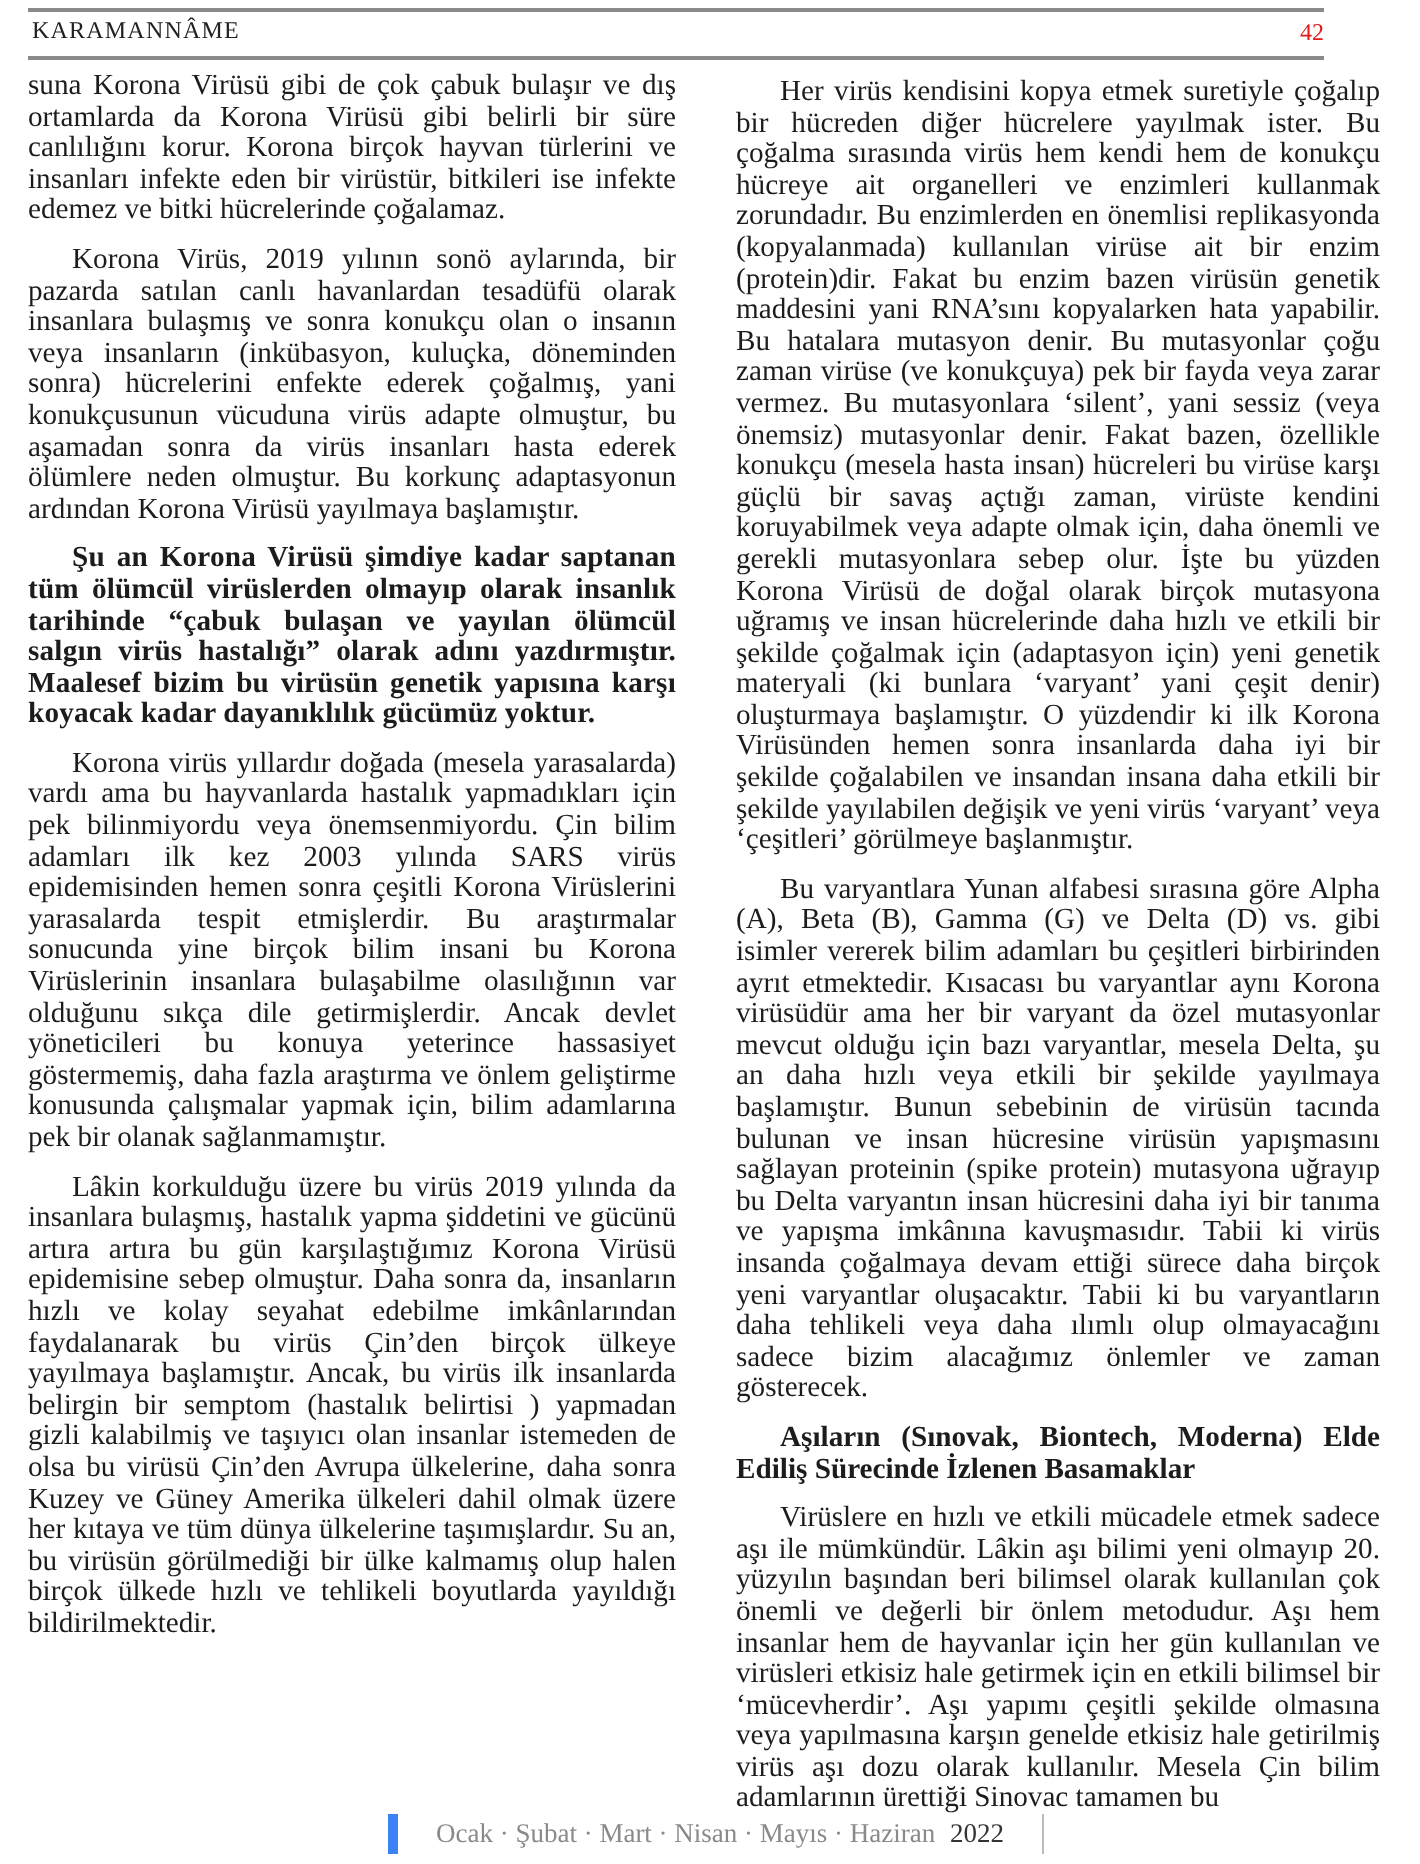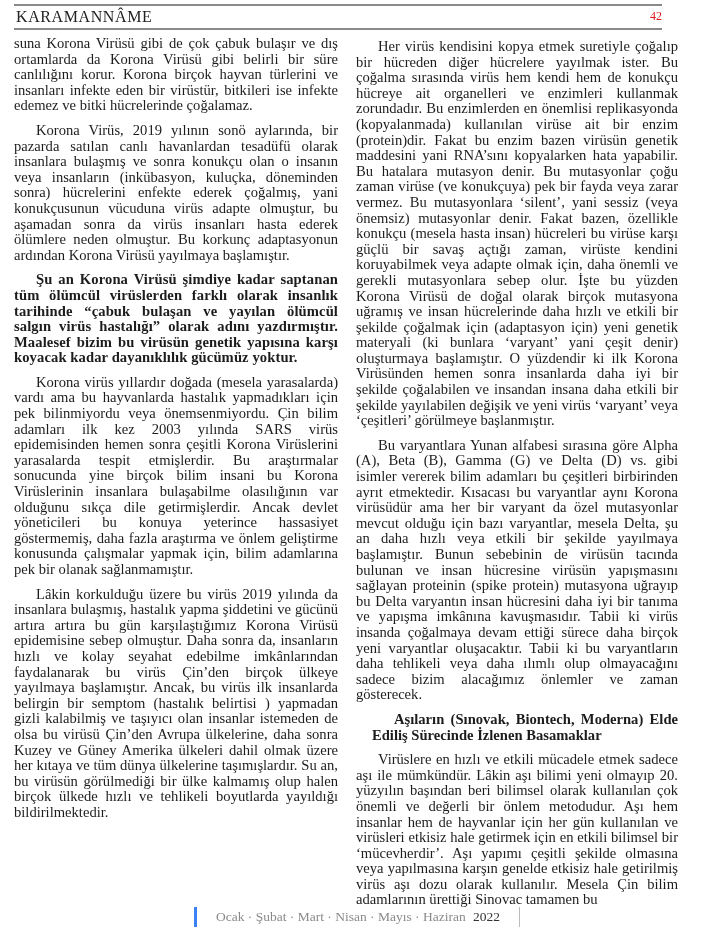--- a/index.html
+++ b/index.html
@@ -3,57 +3,57 @@
   <meta charset="utf-8">
   <style>
     html, body { margin: 0; padding: 0; background: #ffffff; }
     body { width: 710px; height: 932px; position: relative; overflow: hidden; }
     .header {
       position: absolute; left: 14px; top: 4px; width: 648px; height: 22px;
       border-top: 2px solid #8a8a8a; border-bottom: 2px solid #8a8a8a;
     }
     .header .title {
       position: absolute; left: 2px; top: 2px;
-      font-family: "Liberation Serif", serif; font-size: 16px; letter-spacing: 0.6px; color: #222;
+      font-family: "Liberation Serif", serif; font-size: 12px; letter-spacing: 0.6px; color: #222;
     }
     .header .pagenum {
       position: absolute; right: 0px; top: 3px;
       font-family: "Liberation Serif", serif; font-size: 12px; color: #e01b1b;
     }
     .col {
       position: absolute; top: 36px;
       font-family: "Liberation Serif", serif; font-size: 14.6px; line-height: 15.6px; color: #1c1c1c;
       text-align: justify; hyphens: none;
     }
     .col.left { left: 14px; width: 324px; font-family: Liberation Serif, serif; }
-    .col.right { left: 356px; width: 322px; top: 39px; }
+    .col.right { left: 368px; width: 322px; top: 39px; }
     .col p { margin: 0 0 9px 0; text-indent: 22px; }
     .col p.noindent { text-indent: 0; }
     .col p.bold { font-weight: bold; letter-spacing: 0.1px; }
-    .col h3 { margin: 0 0 9px 16px; text-indent: 22px; font-size: 14.6px; font-weight: bold; line-height: 15.6px; }
+    .col h3 { margin: 0 0 9px 0; text-indent: 22px; font-size: 14.6px; font-weight: bold; line-height: 15.6px; }
     .footer {
       position: absolute; left: 194px; top: 907px; height: 20px; width: 322px;
-      border-left: 3px solid #3b82f6; border-right: 1px solid #bbb;
+      border-left: 5px solid #3b82f6; border-right: 1px solid #bbb;
       text-align: center; font-family: "Liberation Serif", serif; font-size: 13.5px; color: #8a8a8a;
       line-height: 20px;
     }
     .footer .year { color: #333; font-weight: normal; margin-left: 4px; }
   </style>
 </head>
 <body>
 
 <div class="header">
   <span class="title">KARAMANNÂME</span>
   <span class="pagenum">42</span>
 </div>
 
 <div class="col left">
   <p class="noindent">suna Korona Virüsü gibi de çok çabuk bulaşır ve dış ortamlarda da Korona Virüsü gibi  belirli  bir süre canlılığını  korur. Korona   birçok hayvan  türlerini ve insanları   infekte eden bir virüstür, bitkileri ise infekte   edemez ve  bitki hücrelerinde  çoğalamaz.</p>
   <p>Korona Virüs, 2019 yılının sonö aylarında, bir pazarda satılan canlı havanlardan tesadüfü olarak insanlara  bulaşmış ve sonra  konukçu olan o insanın veya  insanların (inkübasyon, kuluçka, döneminden sonra) hücrelerini enfekte ederek çoğalmış, yani konukçusunun vücuduna virüs adapte olmuştur, bu aşamadan sonra da virüs insanları hasta ederek ölümlere neden olmuştur. Bu korkunç adaptasyonun ardından Korona Virüsü yayılmaya başlamıştır.</p>
-  <p class="bold">Şu an Korona Virüsü şimdiye kadar saptanan tüm ölümcül virüslerden farklı olarak insanlık tarihinde “çabuk bulaşan ve yayılan ölümcül salgın virüs hastalığı” olarak adını yazdırmıştır. Maalesef bizim  bu virüsün genetik yapısına karşı koyacak kadar dayanıklılık gücümüz yoktur.</p>
+  <p class="bold">Şu an Korona Virüsü şimdiye kadar saptanan tüm ölümcül virüslerden olmayıp olarak insanlık tarihinde “çabuk bulaşan ve yayılan ölümcül salgın virüs hastalığı” olarak adını yazdırmıştır. Maalesef bizim  bu virüsün genetik yapısına karşı koyacak kadar dayanıklılık gücümüz yoktur.</p>
   <p>Korona virüs yıllardır doğada (mesela yarasalarda) vardı ama bu hayvanlarda hastalık yapmadıkları için pek bilinmiyordu veya önemsenmiyordu. Çin bilim adamları ilk kez 2003 yılında SARS virüs epidemisinden hemen sonra çeşitli Korona Virüslerini yarasalarda tespit etmişlerdir. Bu araştırmalar sonucunda yine birçok bilim insani bu Korona Virüslerinin insanlara bulaşabilme olasılığının var olduğunu sıkça dile getirmişlerdir. Ancak devlet yöneticileri bu konuya yeterince hassasiyet göstermemiş, daha fazla araştırma ve önlem geliştirme konusunda çalışmalar yapmak için, bilim adamlarına pek bir olanak sağlanmamıştır.</p>
   <p>Lâkin korkulduğu üzere bu virüs 2019 yılında da insanlara bulaşmış, hastalık yapma şiddetini ve gücünü artıra artıra bu gün karşılaştığımız Korona Virüsü epidemisine sebep olmuştur. Daha sonra da, insanların hızlı ve kolay seyahat edebilme imkânlarından faydalanarak bu virüs Çin’den birçok ülkeye yayılmaya başlamıştır. Ancak, bu virüs ilk insanlarda belirgin bir semptom (hastalık belirtisi ) yapmadan gizli kalabilmiş ve taşıyıcı olan insanlar istemeden de olsa bu virüsü Çin’den Avrupa ülkelerine, daha sonra Kuzey ve Güney Amerika ülkeleri dahil olmak üzere her kıtaya ve tüm dünya ülkelerine taşımışlardır. Su an, bu virüsün görülmediği bir ülke kalmamış olup halen birçok ülkede hızlı ve tehlikeli boyutlarda yayıldığı bildirilmektedir.</p>
 </div>
 
 <div class="col right">
   <p>Her virüs kendisini kopya etmek suretiyle çoğalıp bir hücreden diğer hücrelere yayılmak ister. Bu çoğalma sırasında virüs hem kendi hem de konukçu hücreye ait organelleri ve enzimleri kullanmak zorundadır. Bu enzimlerden en önemlisi replikasyonda (kopyalanmada) kullanılan virüse ait bir enzim (protein)dir. Fakat bu enzim bazen virüsün genetik maddesini yani RNA’sını kopyalarken hata yapabilir. Bu hatalara mutasyon denir. Bu mutasyonlar çoğu zaman virüse (ve konukçuya) pek bir fayda veya zarar vermez. Bu mutasyonlara ‘silent’, yani sessiz (veya önemsiz) mutasyonlar denir. Fakat bazen, özellikle konukçu (mesela hasta insan) hücreleri bu virüse karşı güçlü bir savaş açtığı  zaman, virüste kendini koruyabilmek veya adapte olmak için, daha önemli ve gerekli mutasyonlara sebep olur. İşte bu yüzden Korona Virüsü de doğal olarak birçok mutasyona uğramış  ve insan hücrelerinde daha hızlı ve etkili bir şekilde çoğalmak için (adaptasyon için) yeni genetik materyali (ki bunlara ‘varyant’ yani çeşit denir) oluşturmaya başlamıştır. O yüzdendir ki ilk Korona Virüsünden hemen sonra insanlarda daha iyi bir şekilde çoğalabilen ve insandan insana daha etkili bir şekilde yayılabilen değişik ve yeni virüs ‘varyant’ veya ‘çeşitleri’ görülmeye başlanmıştır.</p>
   <p>Bu varyantlara Yunan alfabesi sırasına göre Alpha (A), Beta (B), Gamma (G) ve Delta (D) vs. gibi isimler vererek bilim adamları bu çeşitleri  birbirinden ayrıt etmektedir. Kısacası bu varyantlar aynı Korona virüsüdür ama her bir varyant da özel mutasyonlar mevcut olduğu için bazı varyantlar, mesela Delta, şu an daha hızlı veya etkili bir şekilde yayılmaya başlamıştır. Bunun sebebinin de virüsün tacında bulunan ve insan hücresine virüsün  yapışmasını sağlayan proteinin (spike protein) mutasyona uğrayıp bu Delta varyantın insan hücresini daha iyi bir tanıma ve yapışma imkânına  kavuşmasıdır. Tabii ki virüs insanda çoğalmaya devam ettiği sürece daha birçok yeni varyantlar oluşacaktır. Tabii ki bu varyantların daha tehlikeli veya daha ılımlı olup olmayacağını sadece bizim alacağımız önlemler ve zaman gösterecek.</p>
   <h3>Aşıların (Sınovak, Biontech, Moderna) Elde Ediliş Sürecinde İzlenen Basamaklar</h3>
   <p>Virüslere  en hızlı ve etkili mücadele etmek sadece aşı ile mümkündür. Lâkin aşı bilimi yeni olmayıp 20. yüzyılın başından beri bilimsel olarak kullanılan çok önemli ve değerli bir önlem metodudur. Aşı hem insanlar hem de hayvanlar için her gün kullanılan ve virüsleri etkisiz hale getirmek için  en etkili bilimsel bir ‘mücevherdir’. Aşı  yapımı çeşitli şekilde olmasına veya yapılmasına karşın genelde etkisiz hale getirilmiş virüs aşı dozu olarak kullanılır. Mesela Çin bilim adamlarının ürettiği Sinovac tamamen bu</p>
 </div>

